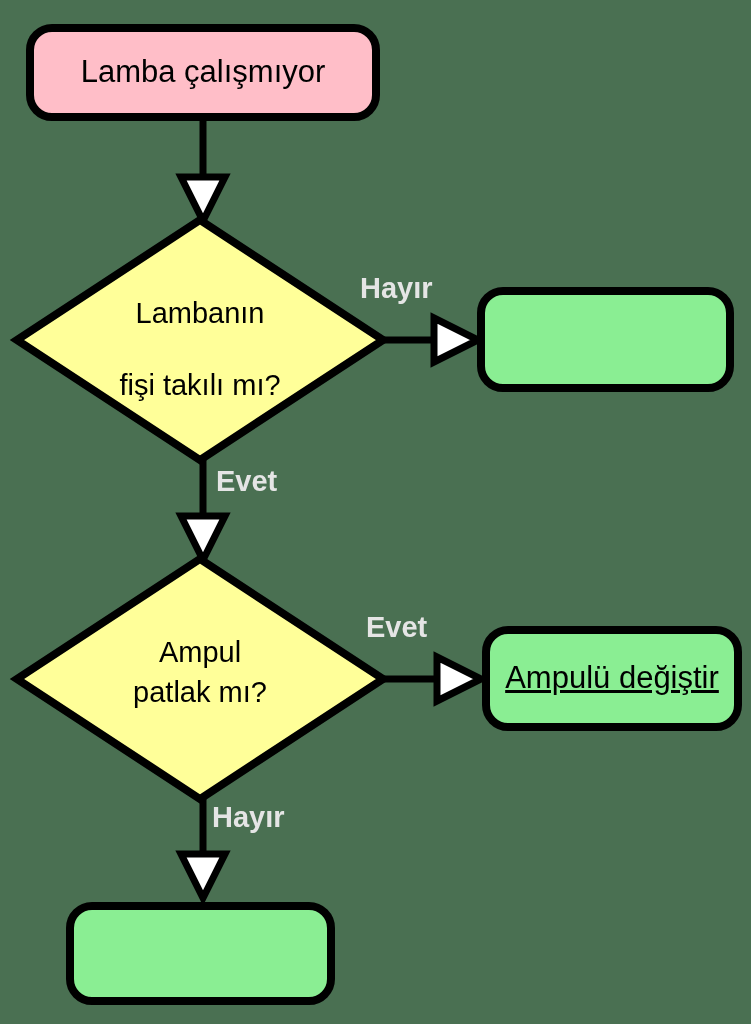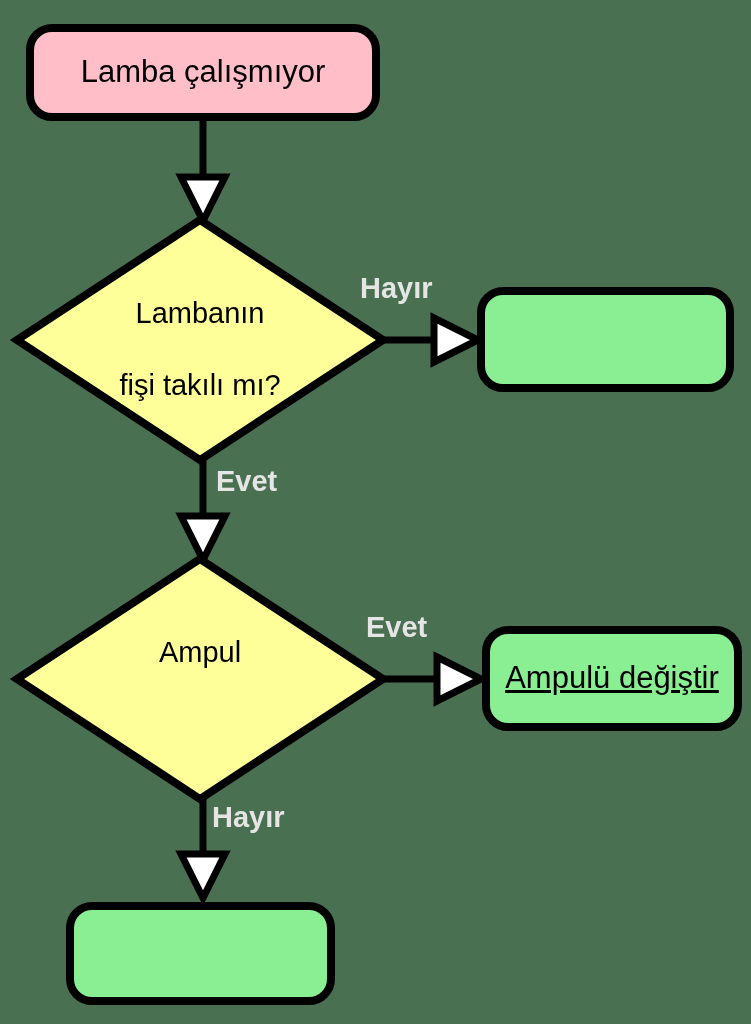--- a/index.html
+++ b/index.html
@@ -94,20 +94,21 @@
     <rect x="70" y="906" width="261" height="95" rx="22" ry="22" fill="#8aee93" stroke="#000000" stroke-width="8"></rect>
   </svg>
 
   <div class="node-label terminal-text" style="left:30px; top:28px; width:346px; height:89px;">Lamba çalışmıyor</div>
 
   <div class="node-label decision-text" style="left:40px; top:300px; width:320px; height:26px;">Lambanın</div>
   <div class="node-label decision-text" style="left:40px; top:324px; width:320px; height:26px;margin-top:48px;">fişi takılı mı?</div>
 
 
   <div class="node-label decision-text" style="left:40px; top:639px; width:320px; height:26px;">Ampul</div>
+  <div class="node-label decision-text" style="left:40px; top:679px; width:320px; height:26px;">patlak mı?</div>
 
   <div class="node-label process-text" style="left:486px; top:630px; width:252px; height:97px;text-decoration:underline;">Ampulü değiştir</div>
 
 
   <div class="edge-label" style="left:360px; top:274px;">Hayır</div>
 
   <div class="edge-label" style="left:216px; top:467px;">Evet</div>
 
   <div class="edge-label" style="left:366px; top:613px;">Evet</div>
 

